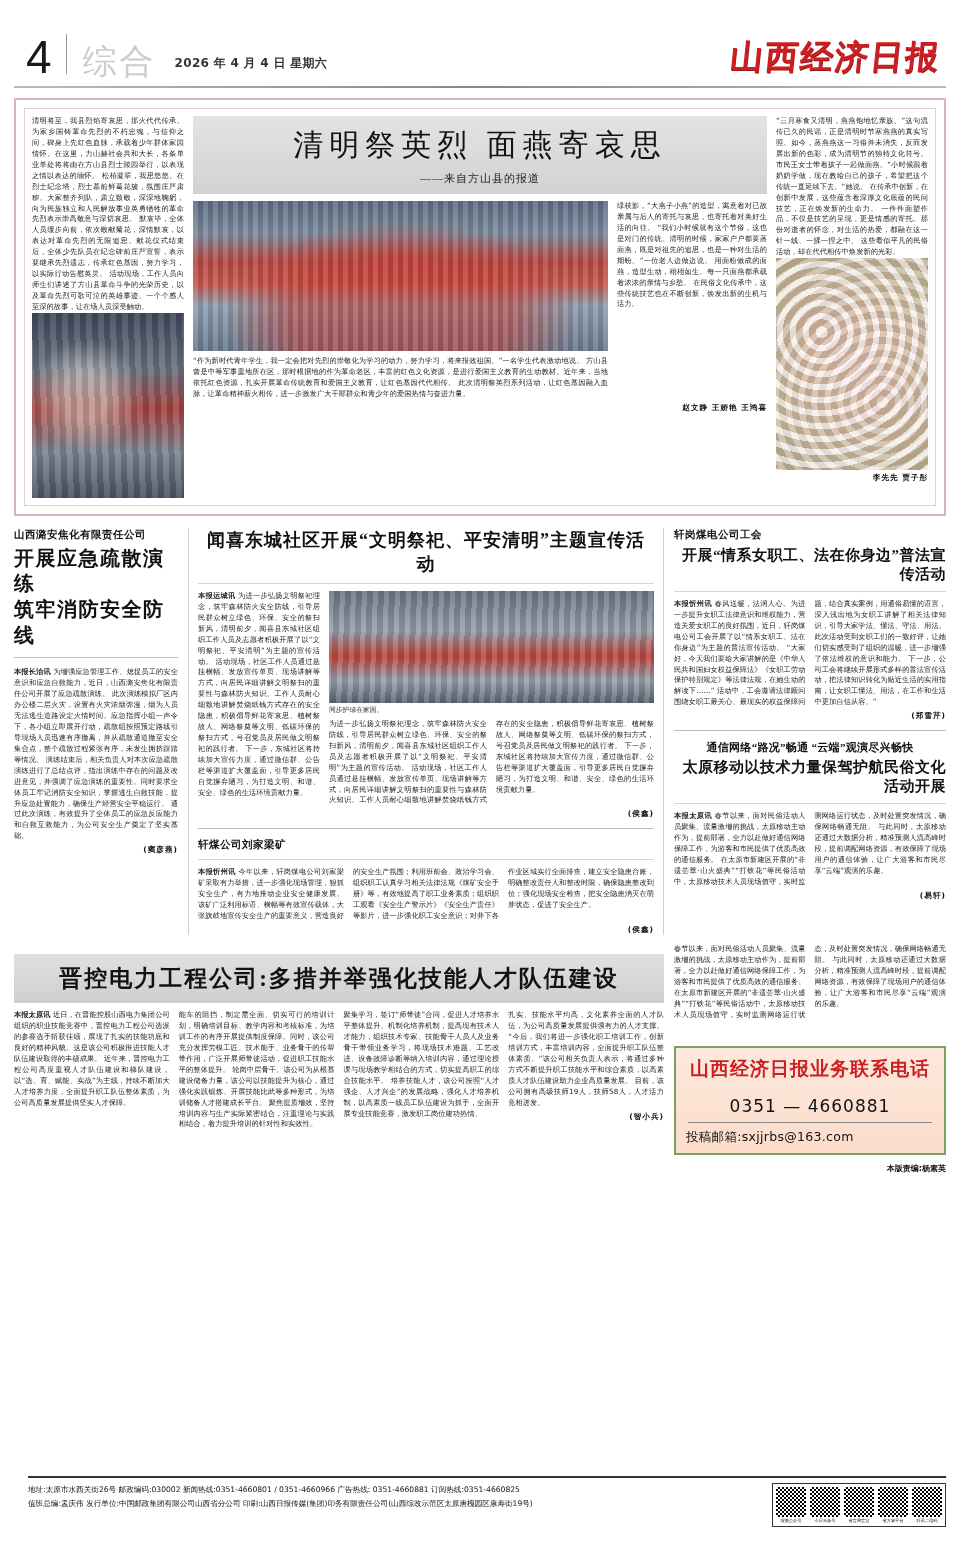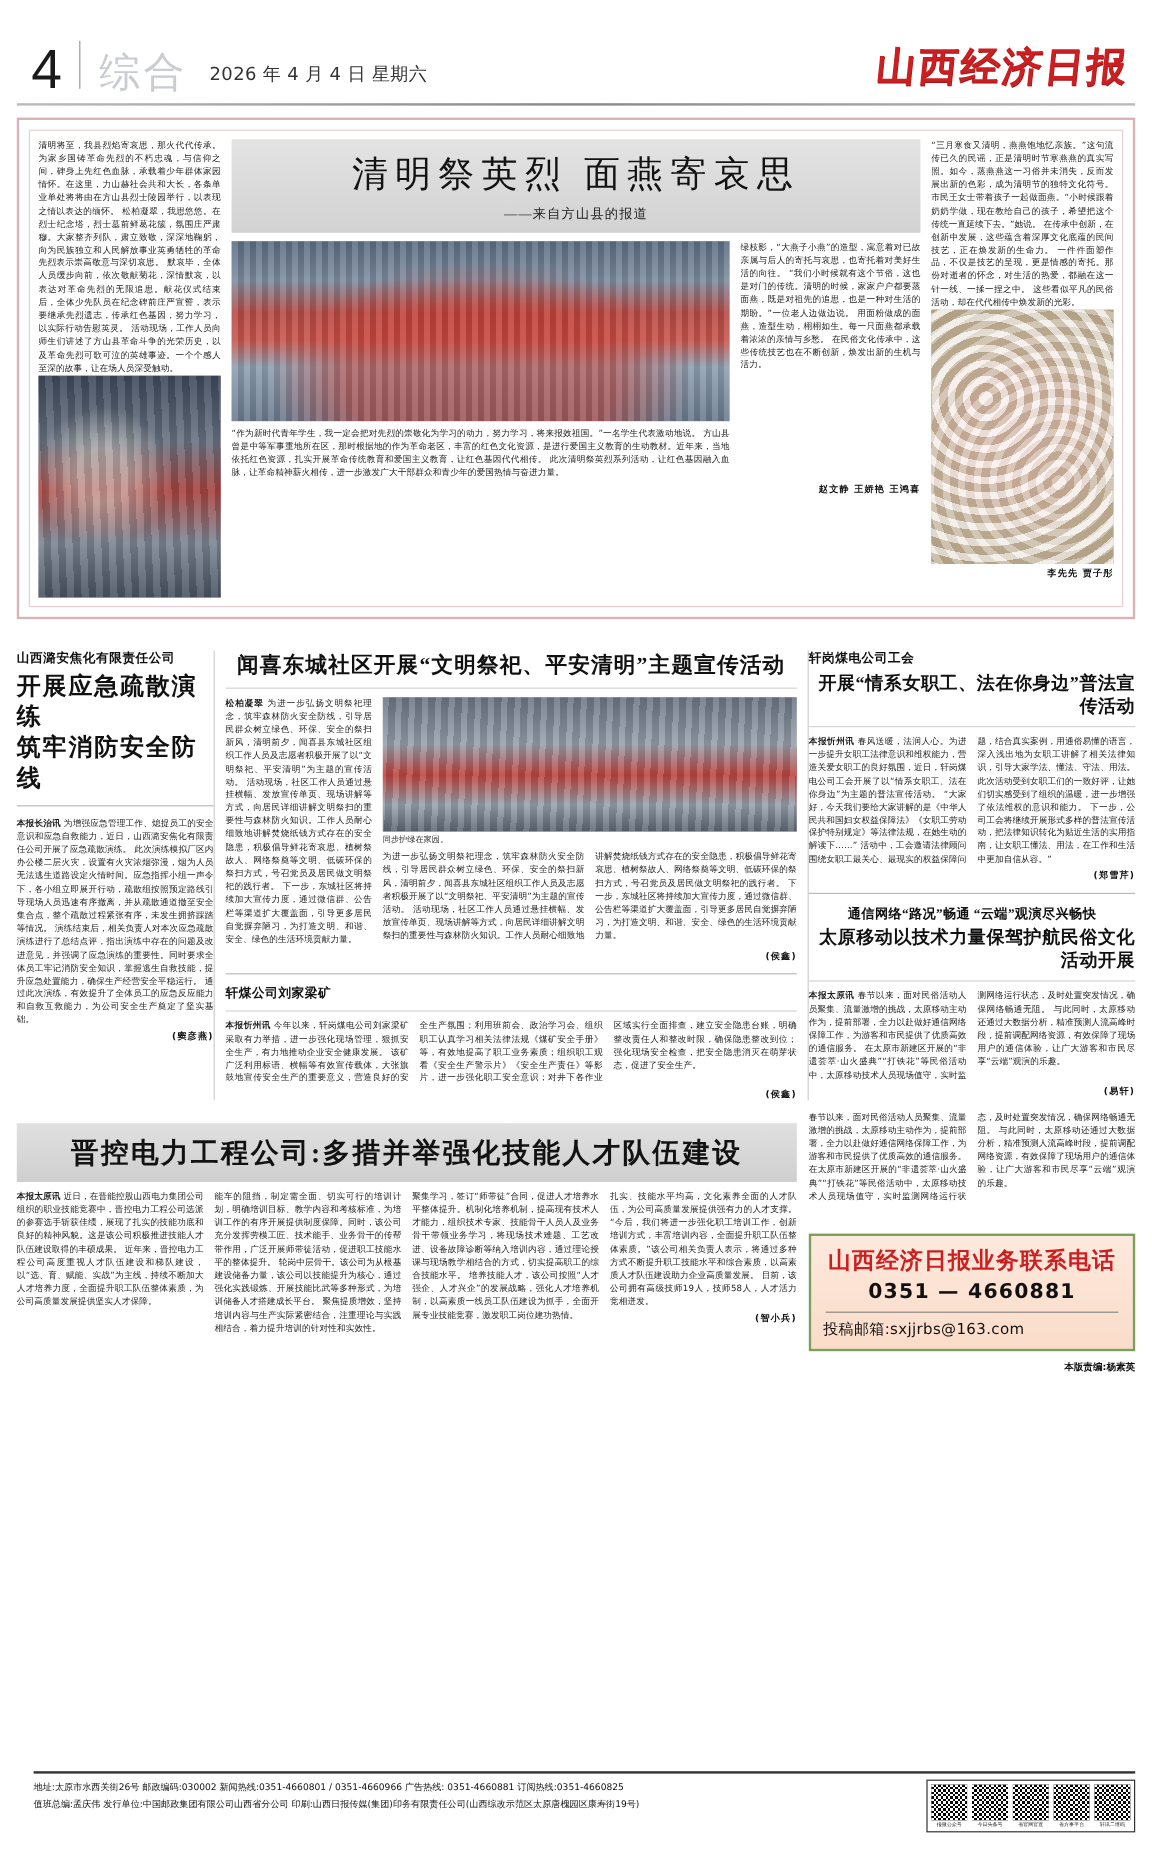--- a/index.html
+++ b/index.html
@@ -20,22 +20,22 @@
     font-family: "Liberation Sans", sans-serif; color: #1a1a1a;
     padding: 0 14px 0 12px;
   }
   .vrule { width: 1px; height: 40px; background: #999; margin-bottom: 4px; }
   .section-name {
     font-size: 34px; color: #c9ccd1; letter-spacing: 3px;
     font-family: "DejaVu Sans", sans-serif; font-weight: 400;
     padding: 0 18px 0 16px; line-height: 1;
   }
   .issue-date {
-    font-size: 15px; color: #333; font-family: "DejaVu Sans", sans-serif;
-    padding-bottom: 6px; letter-spacing: .3px;
+    font-size: 12px; color: #333; font-family: "DejaVu Sans", sans-serif;
+    padding-bottom: 6px; letter-spacing: .3px; font-weight: bold;
   }
   .masthead-spacer { flex: 1; }
   .brand {
     font-family: "Liberation Serif", serif; font-size: 33px; font-weight: 700;
     color: #cc1f22; letter-spacing: 2px; line-height: 1;
     padding-bottom: 4px; padding-right: 6px;
     transform: skewX(-6deg);
     text-shadow: 0.5px 0.5px 0 #a01418;
   }
   .rule-main { height: 2px; background: linear-gradient(90deg,#bbb,#888,#bbb); margin: 8px 0 0 0; }
@@ -104,21 +104,21 @@
     height: 112px;
     background: linear-gradient(180deg,#6e7886 0%, #98a2ae 35%, #c0453f 58%, #9aa4b0 80%, #5f6875 100%);
   }
   .ph-banner::after {
     content:""; position:absolute; inset:0;
     background: repeating-linear-gradient(92deg, rgba(255,255,255,.10) 0 5px, rgba(0,0,0,.12) 5px 11px);
   }
   .ph-caption { font-size: 6.8px; color: #333; margin-top: 2px; font-family:"DejaVu Sans",sans-serif;}
 
   
-  .tier2 { display: flex; margin-top: 26px; }
+  .tier2 { display: flex; gap: 10px; margin-top: 12px; }
   .t2-left { width: 164px; }
   .t2-mid { flex: 1; padding: 0 9px; border-left: 1px solid #cfcfcf; border-right: 1px solid #cfcfcf;}
   .t2-right { width: 272px; }
 
   .kicker { font-size: 10.5px; font-weight: 700; color: #111; margin-bottom: 4px;
             font-family: "DejaVu Sans", sans-serif; letter-spacing: .5px;}
   .hl-2 { font-size: 20px; font-weight: 700; letter-spacing: 1.5px; line-height: 1.28; color:#111;}
   .hl-2-center { font-size: 18px; font-weight: 700; text-align: center; letter-spacing: 1px; color:#111;}
   .hl-3c { font-size: 15px; font-weight: 700; text-align:right; letter-spacing:.5px; color:#111;}
   .hl-small { font-size: 11px; font-weight: 700; text-align:center; letter-spacing:.3px; color:#111; }
@@ -138,21 +138,21 @@
   .bottom { display: flex; gap: 10px; margin-top: 9px; }
   .bot-left { flex: 1; }
   .bot-right { width: 272px; }
 
   
   .contact-box {
     border: 2px solid #7ba05b; background: linear-gradient(180deg,#fde9dd,#fbdcc9);
     padding: 8px 10px 7px; text-align: center; margin-top: 6px;
   }
   .contact-title { font-size: 19px; font-weight: 700; color: #cc1f22; letter-spacing: 1px; }
-  .contact-phone { font-size: 17px; font-weight: 700; color: #111; margin-top: 3px;
+  .contact-phone { font-size: 17px; font-weight: 400; color: #111; margin-top: 14px;
                    font-family: "DejaVu Sans", sans-serif; letter-spacing: 1px; }
   .contact-hr { height: 1px; background: #8a8a8a; margin: 6px 2px; }
   .contact-mail { font-size: 12.5px; color: #111; text-align: left;
                   font-family: "DejaVu Sans", sans-serif; letter-spacing: .3px;}
 
   .editor-note { text-align: right; font-size: 8px; font-weight: 700; margin-top: 8px;
                  font-family: "DejaVu Sans", sans-serif;}
 
   
   .footer-wrap { position: absolute; left: 28px; right: 14px; bottom: 14px; }
@@ -245,21 +245,21 @@
       </div>
       <div class="byline">(窦彦燕)</div>
     </div>
 
     <div class="t2-mid">
       <div class="hl-2-center">闻喜东城社区开展“文明祭祀、平安清明”主题宣传活动</div>
       <div class="sep-thin"></div>
       <div style="display:flex; gap:9px;">
         <div style="width:122px;">
           <div class="txt">
-            <span class="lead">松柏凝翠</span>
+            <span class="lead">本报运城讯</span>
             <span>为进一步弘扬文明祭祀理念，筑牢森林防火安全防线，引导居民群众树立绿色、环保、安全的祭扫新风，清明前夕，闻喜县东城社区组织工作人员及志愿者积极开展了以“文明祭祀、平安清明”为主题的宣传活动。
 活动现场，社区工作人员通过悬挂横幅、发放宣传单页、现场讲解等方式，向居民详细讲解文明祭扫的重要性与森林防火知识。工作人员耐心细致地讲解焚烧纸钱方式存在的安全隐患，积极倡导鲜花寄哀思、植树祭故人、网络祭奠等文明、低碳环保的祭扫方式，号召党员及居民做文明祭祀的践行者。
 下一步，东城社区将持续加大宣传力度，通过微信群、公告栏等渠道扩大覆盖面，引导更多居民自觉摒弃陋习，为打造文明、和谐、安全、绿色的生活环境贡献力量。</span>
           </div>
         </div>
         <div style="flex:1;">
           <div class="photo ph-banner"></div>
           <div class="ph-caption">同步护绿在家园。</div>
           <div class="txt cols2" style="margin-top:4px;">为进一步弘扬文明祭祀理念，筑牢森林防火安全防线，引导居民群众树立绿色、环保、安全的祭扫新风，清明前夕，闻喜县东城社区组织工作人员及志愿者积极开展了以“文明祭祀、平安清明”为主题的宣传活动。
 活动现场，社区工作人员通过悬挂横幅、发放宣传单页、现场讲解等方式，向居民详细讲解文明祭扫的重要性与森林防火知识。工作人员耐心细致地讲解焚烧纸钱方式存在的安全隐患，积极倡导鲜花寄哀思、植树祭故人、网络祭奠等文明、低碳环保的祭扫方式，号召党员及居民做文明祭祀的践行者。

